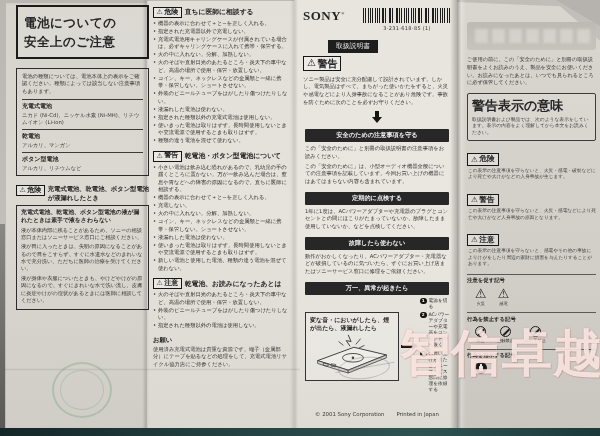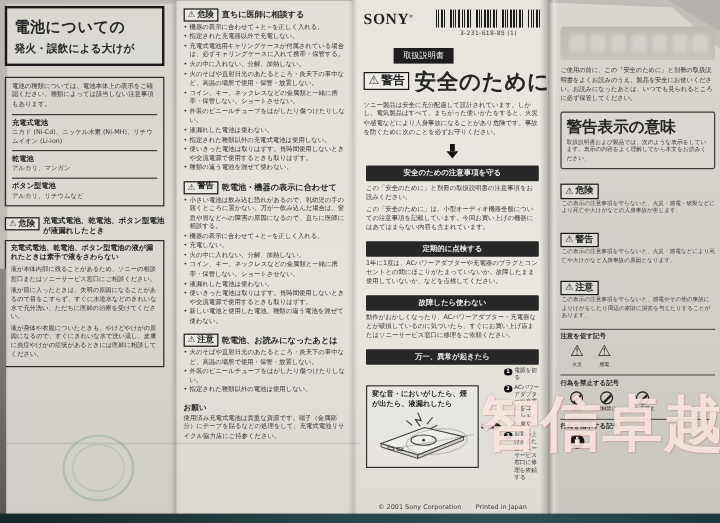--- a/index.html
+++ b/index.html
@@ -22,21 +22,21 @@
     background:linear-gradient(90deg,#142628,#223f40 35%,#2e5252 70%,#1b393b);}
   #edge-left{position:absolute;left:0;top:224px;width:5px;height:206px;z-index:6;background:linear-gradient(180deg,#8a8884,#5a5854);}
   #corner-cut{position:absolute;right:0;top:0;width:0;height:0;z-index:3;
     border-top:26px solid #b6b3ae;border-left:44px solid transparent;}
 
   
   .badge{display:inline-flex;align-items:center;gap:1.5px;border:1.3px solid #161616;padding:.5px 2.5px;font-weight:bold;white-space:nowrap;line-height:1.1;background:rgba(255,255,255,.25);}
   .wtri{line-height:1;font-weight:normal;}
 
   
-  #c1{position:absolute;left:4px;top:5px;width:133px;z-index:2;}
+  #c1{position:absolute;left:16px;top:5px;width:133px;z-index:2;}
   .titlebox{border:2px solid #1b1b1b;padding:6px 6px 5px;background:rgba(255,255,255,.12);}
   .tb-big{font-size:12.5px;font-weight:bold;letter-spacing:.5px;line-height:1.55;}
   .tb-mid{font-size:9px;font-weight:bold;line-height:1.35;margin-top:3px;}
   .tb-sml{font-size:6.8px;font-weight:bold;line-height:1.4;}
   .batbox{border:1.4px solid #2b2b2b;margin-top:9px;padding:4px 5px 3px;}
   .bat-intro{font-size:5.3px;line-height:1.45;color:#333;}
   .bgroup{border-top:1px solid #3a3a3a;margin-top:3px;padding-top:2px;}
   .bgroup-name{font-size:6px;font-weight:bold;}
   .bgroup-types{font-size:5.3px;color:#3c3c3c;margin-top:1px;line-height:1.35;}
   .dhead{display:flex;gap:3px;align-items:flex-start;margin-top:9px;}
@@ -123,21 +123,21 @@
 <div id="stage">
 
   <div class="paper" id="p1"></div>
   <div class="paper" id="p2"></div>
   <div class="paper" id="p3"></div>
   <div class="paper" id="p4"></div>
 
   <div id="c1">
     <div class="titlebox">
       <div class="tb-big">電池についての</div>
-      <div class="tb-mid">発火・誤飲による大けが</div>
+      <div class="tb-big">安全上のご注意</div>
     </div>
 
     <div class="batbox">
       <div class="bat-intro">電池の種類については、電池本体上の表示をご確認ください。種類によっては該当しない注意事項もあります。</div>
       <div class="bgroup">
         <div class="bgroup-name">充電式電池</div>
         <div class="bgroup-types">ニカド (Ni-Cd)、ニッケル水素 (Ni-MH)、リチウムイオン (Li-ion)</div>
       </div>
       <div class="bgroup">
         <div class="bgroup-name">乾電池</div>
@@ -185,21 +185,21 @@
       <div class="bullet">使いきった電池は取りはずす。長時間使用しないときや交流電源で使用するときも取りはずす。</div>
       <div class="bullet">種類の違う電池を混ぜて使わない。</div>
     </div>
 
     <div class="sec">
       <div class="sec-head">
         <span class="badge">
           <span class="wtri">⚠</span>
           <b>警告</b>
         </span>
-        <span class="sec-title">乾電池・機器の表示に合わせて</span>
+        <span class="sec-title">乾電池・ボタン型電池について</span>
       </div>
       <div class="bullet">小さい電池は飲み込む恐れがあるので、乳幼児の手の届くところに置かない。万が一飲み込んだ場合は、窒息や胃などへの障害の原因になるので、直ちに医師に相談する。</div>
       <div class="bullet">機器の表示に合わせて＋と−を正しく入れる。</div>
       <div class="bullet">充電しない。</div>
       <div class="bullet">火の中に入れない。分解、加熱しない。</div>
       <div class="bullet">コイン、キー、ネックレスなどの金属類と一緒に携帯・保管しない。ショートさせない。</div>
       <div class="bullet">液漏れした電池は使わない。</div>
       <div class="bullet">使いきった電池は取りはずす。長時間使用しないときや交流電源で使用するときも取りはずす。</div>
       <div class="bullet">新しい電池と使用した電池、種類の違う電池を混ぜて使わない。</div>
     </div>
@@ -232,21 +232,20 @@
       </div>
     </div>
 
     <div class="doclabel">取扱説明書</div>
 
     <div class="mt-row">
       <span class="badge">
         <span class="wtri">⚠</span>
         <b>警告</b>
       </span>
-      <span class="main-title">安全のために</span>
     </div>
 
     <div class="c3-intro">ソニー製品は安全に充分配慮して設計されています。しかし、電気製品はすべて、まちがった使いかたをすると、火災や感電などにより人身事故になることがあり危険です。事故を防ぐために次のことを必ずお守りください。</div>
 
     <div class="dn-arrow">
       <div class="stem"></div>
         <div class="head"></div>
     </div>
 
     <div class="cbar">安全のための注意事項を守る</div>

